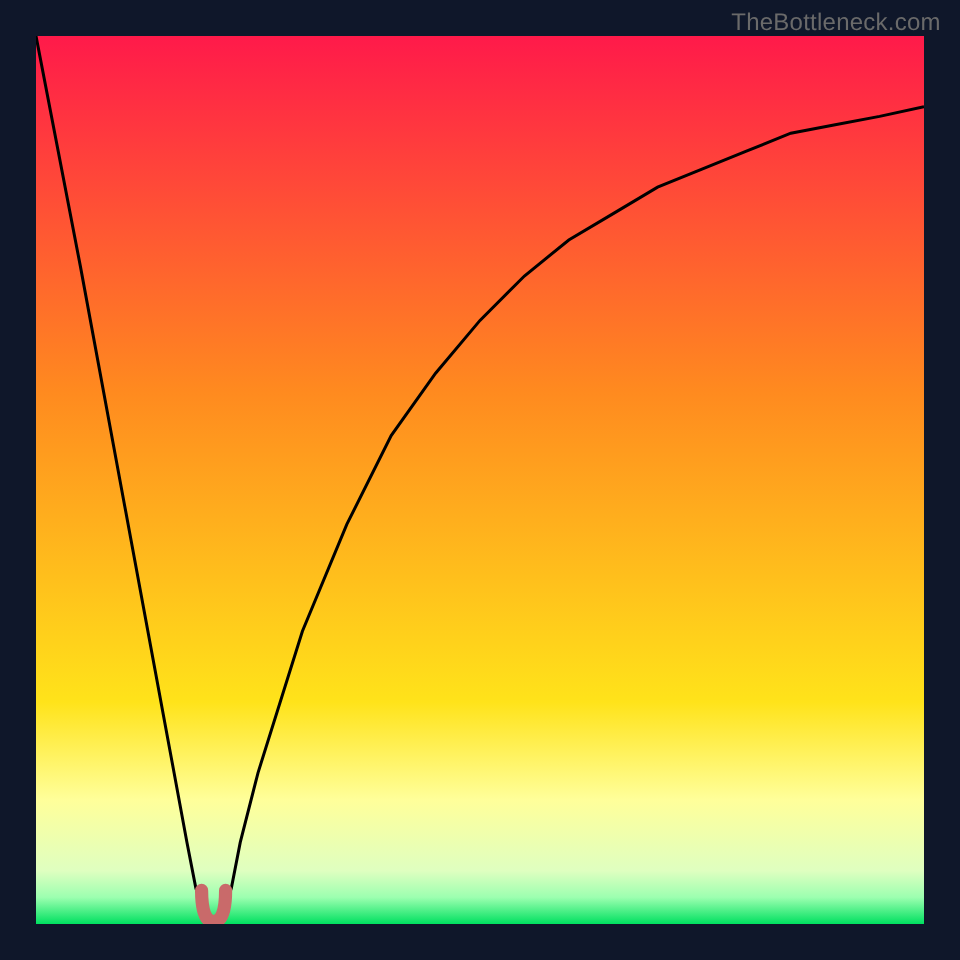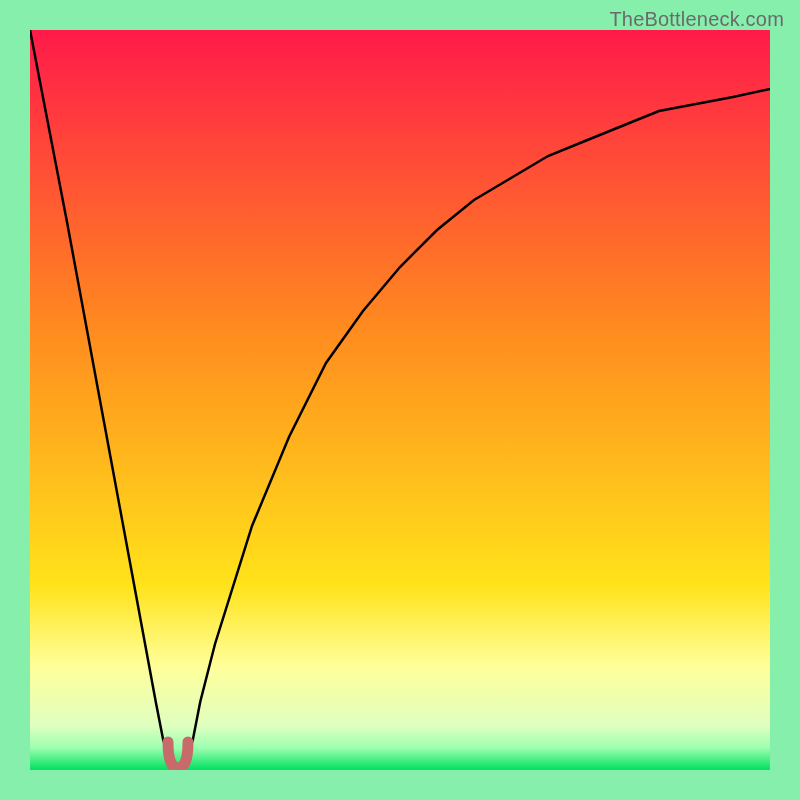--- a/index.html
+++ b/index.html
@@ -7,21 +7,21 @@
     padding: 0;
     width: 800px;
     height: 800px;
     background: #000;
     overflow: hidden;
     font-family: Arial, Helvetica, sans-serif;
   }
   .outer {
     position: absolute;
     inset: 0;
-    background: #86efac;
+    background: #0f172a;
   }
   .plot-area {
     position: absolute;
     left: 30px;
     top: 30px;
     width: 740px;
     height: 740px;
   }
   .watermark {
     position: absolute;

